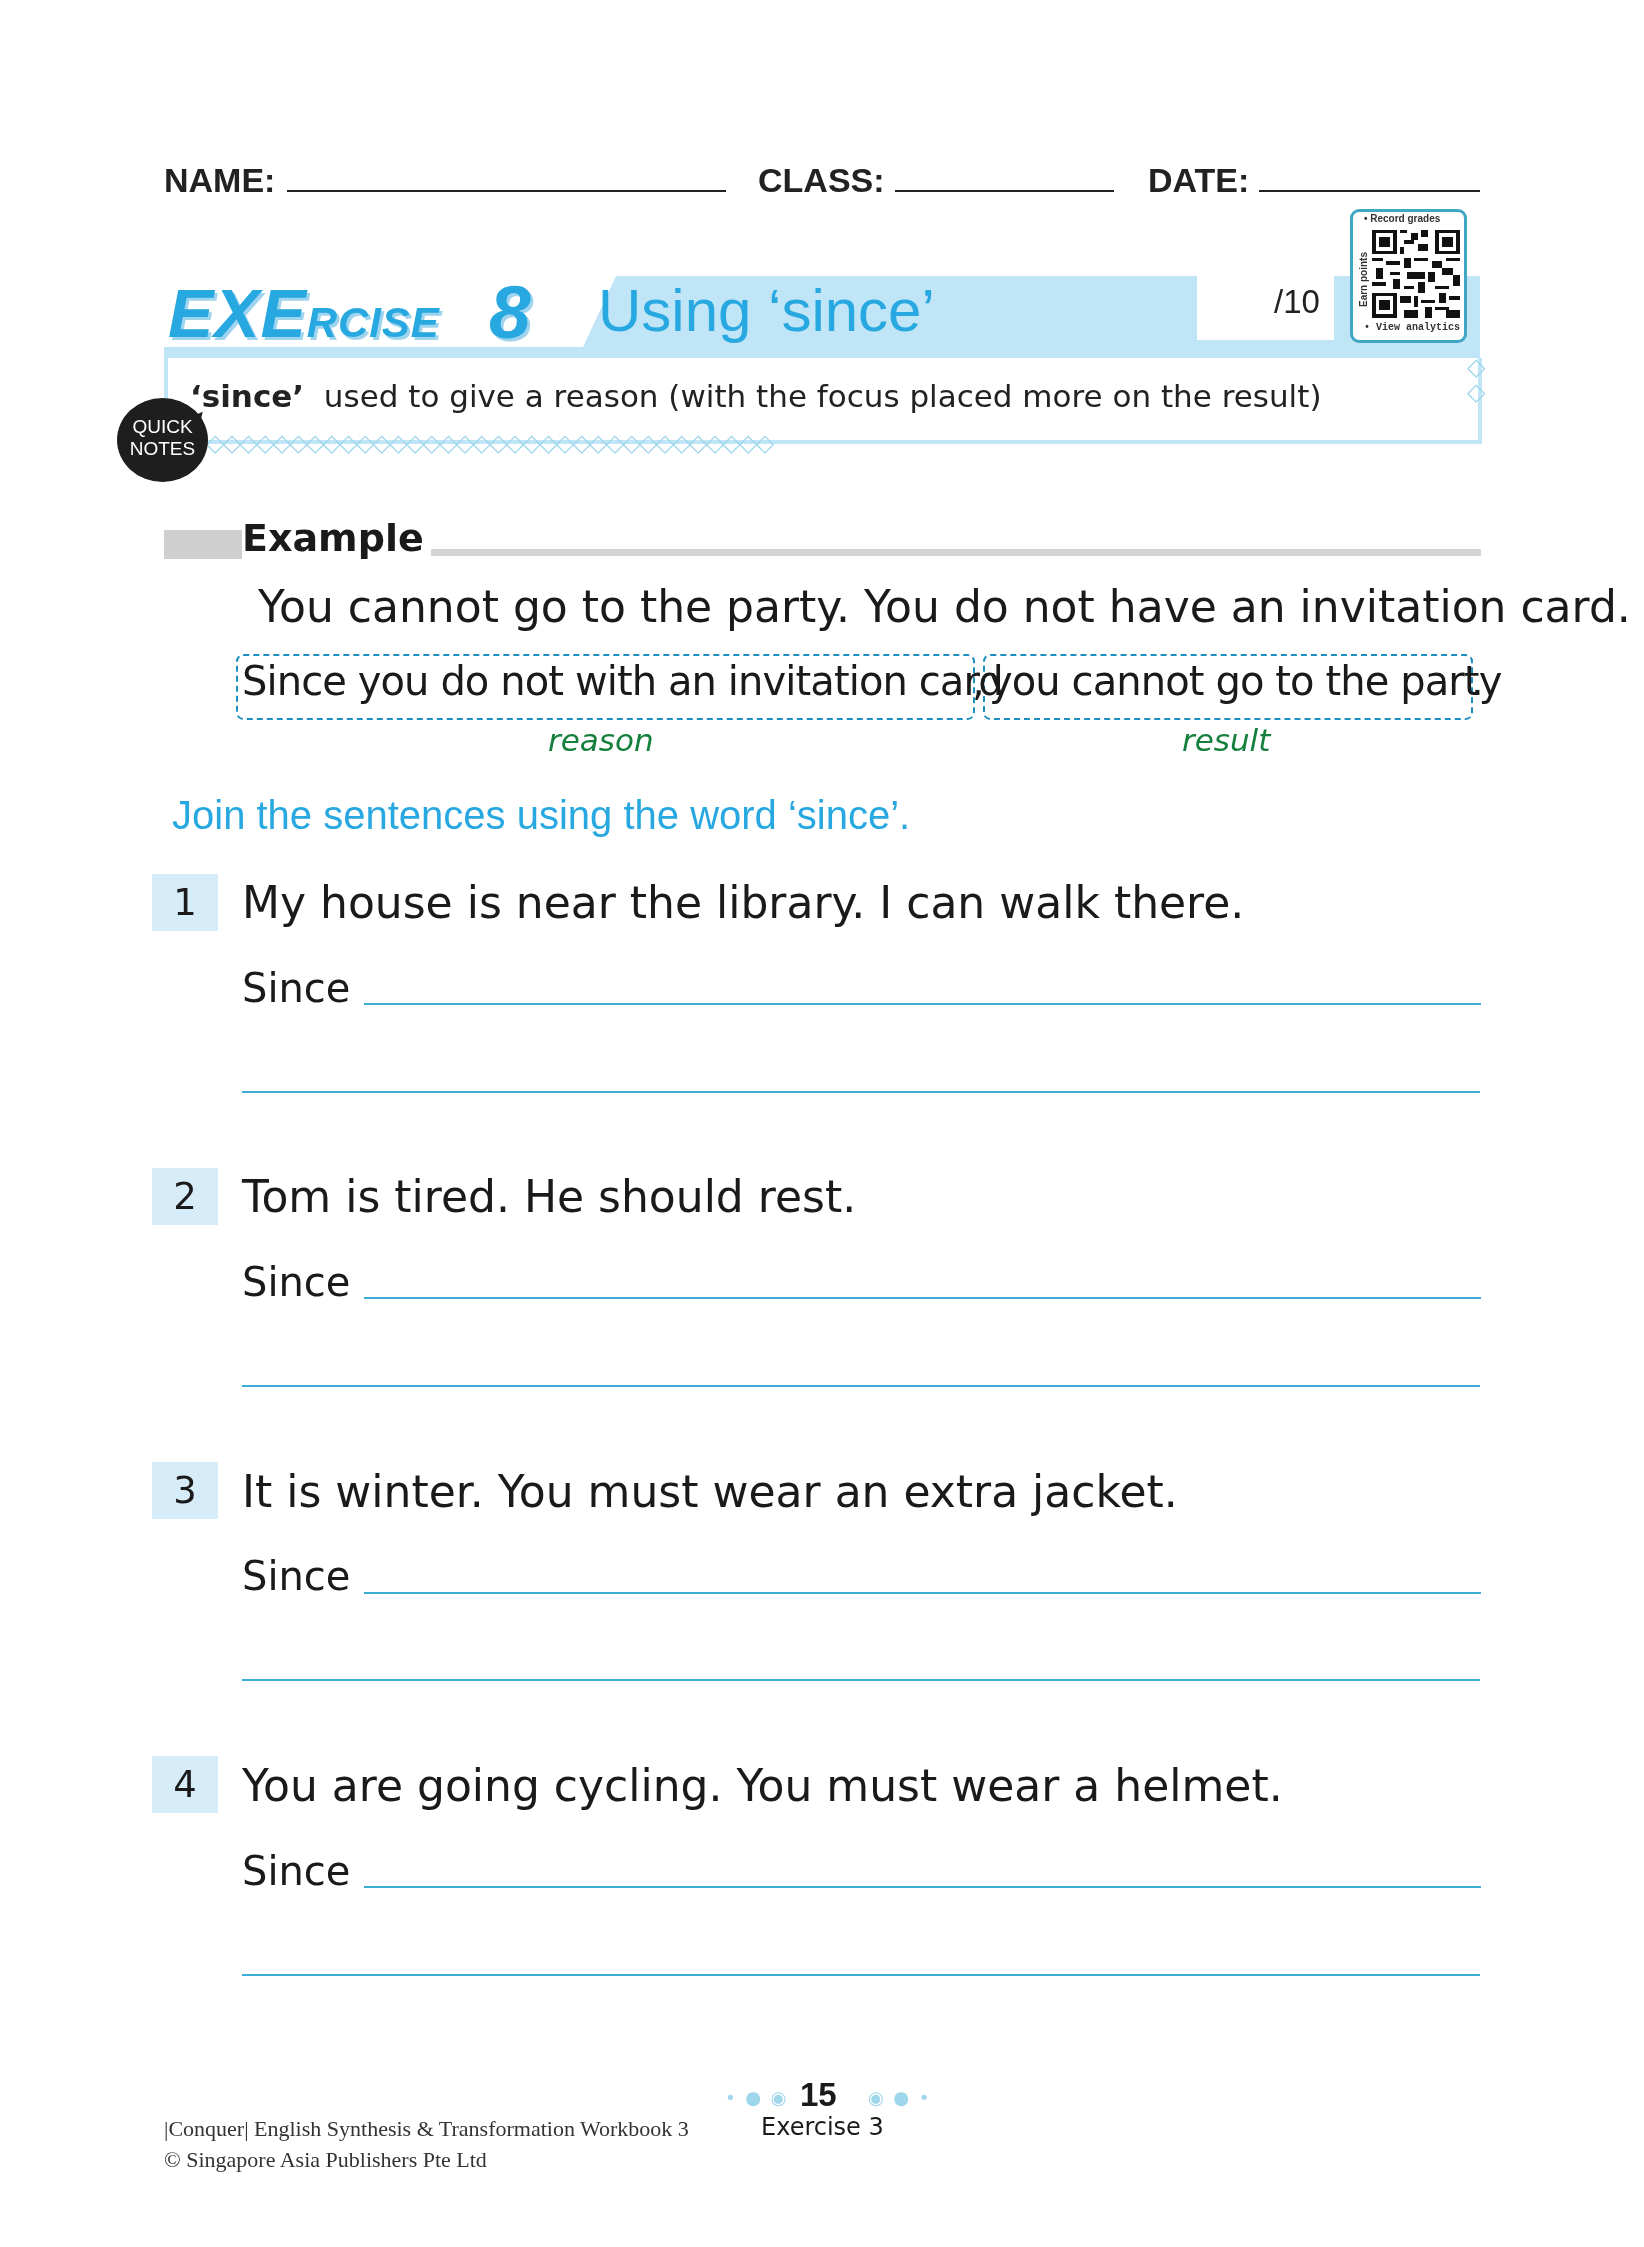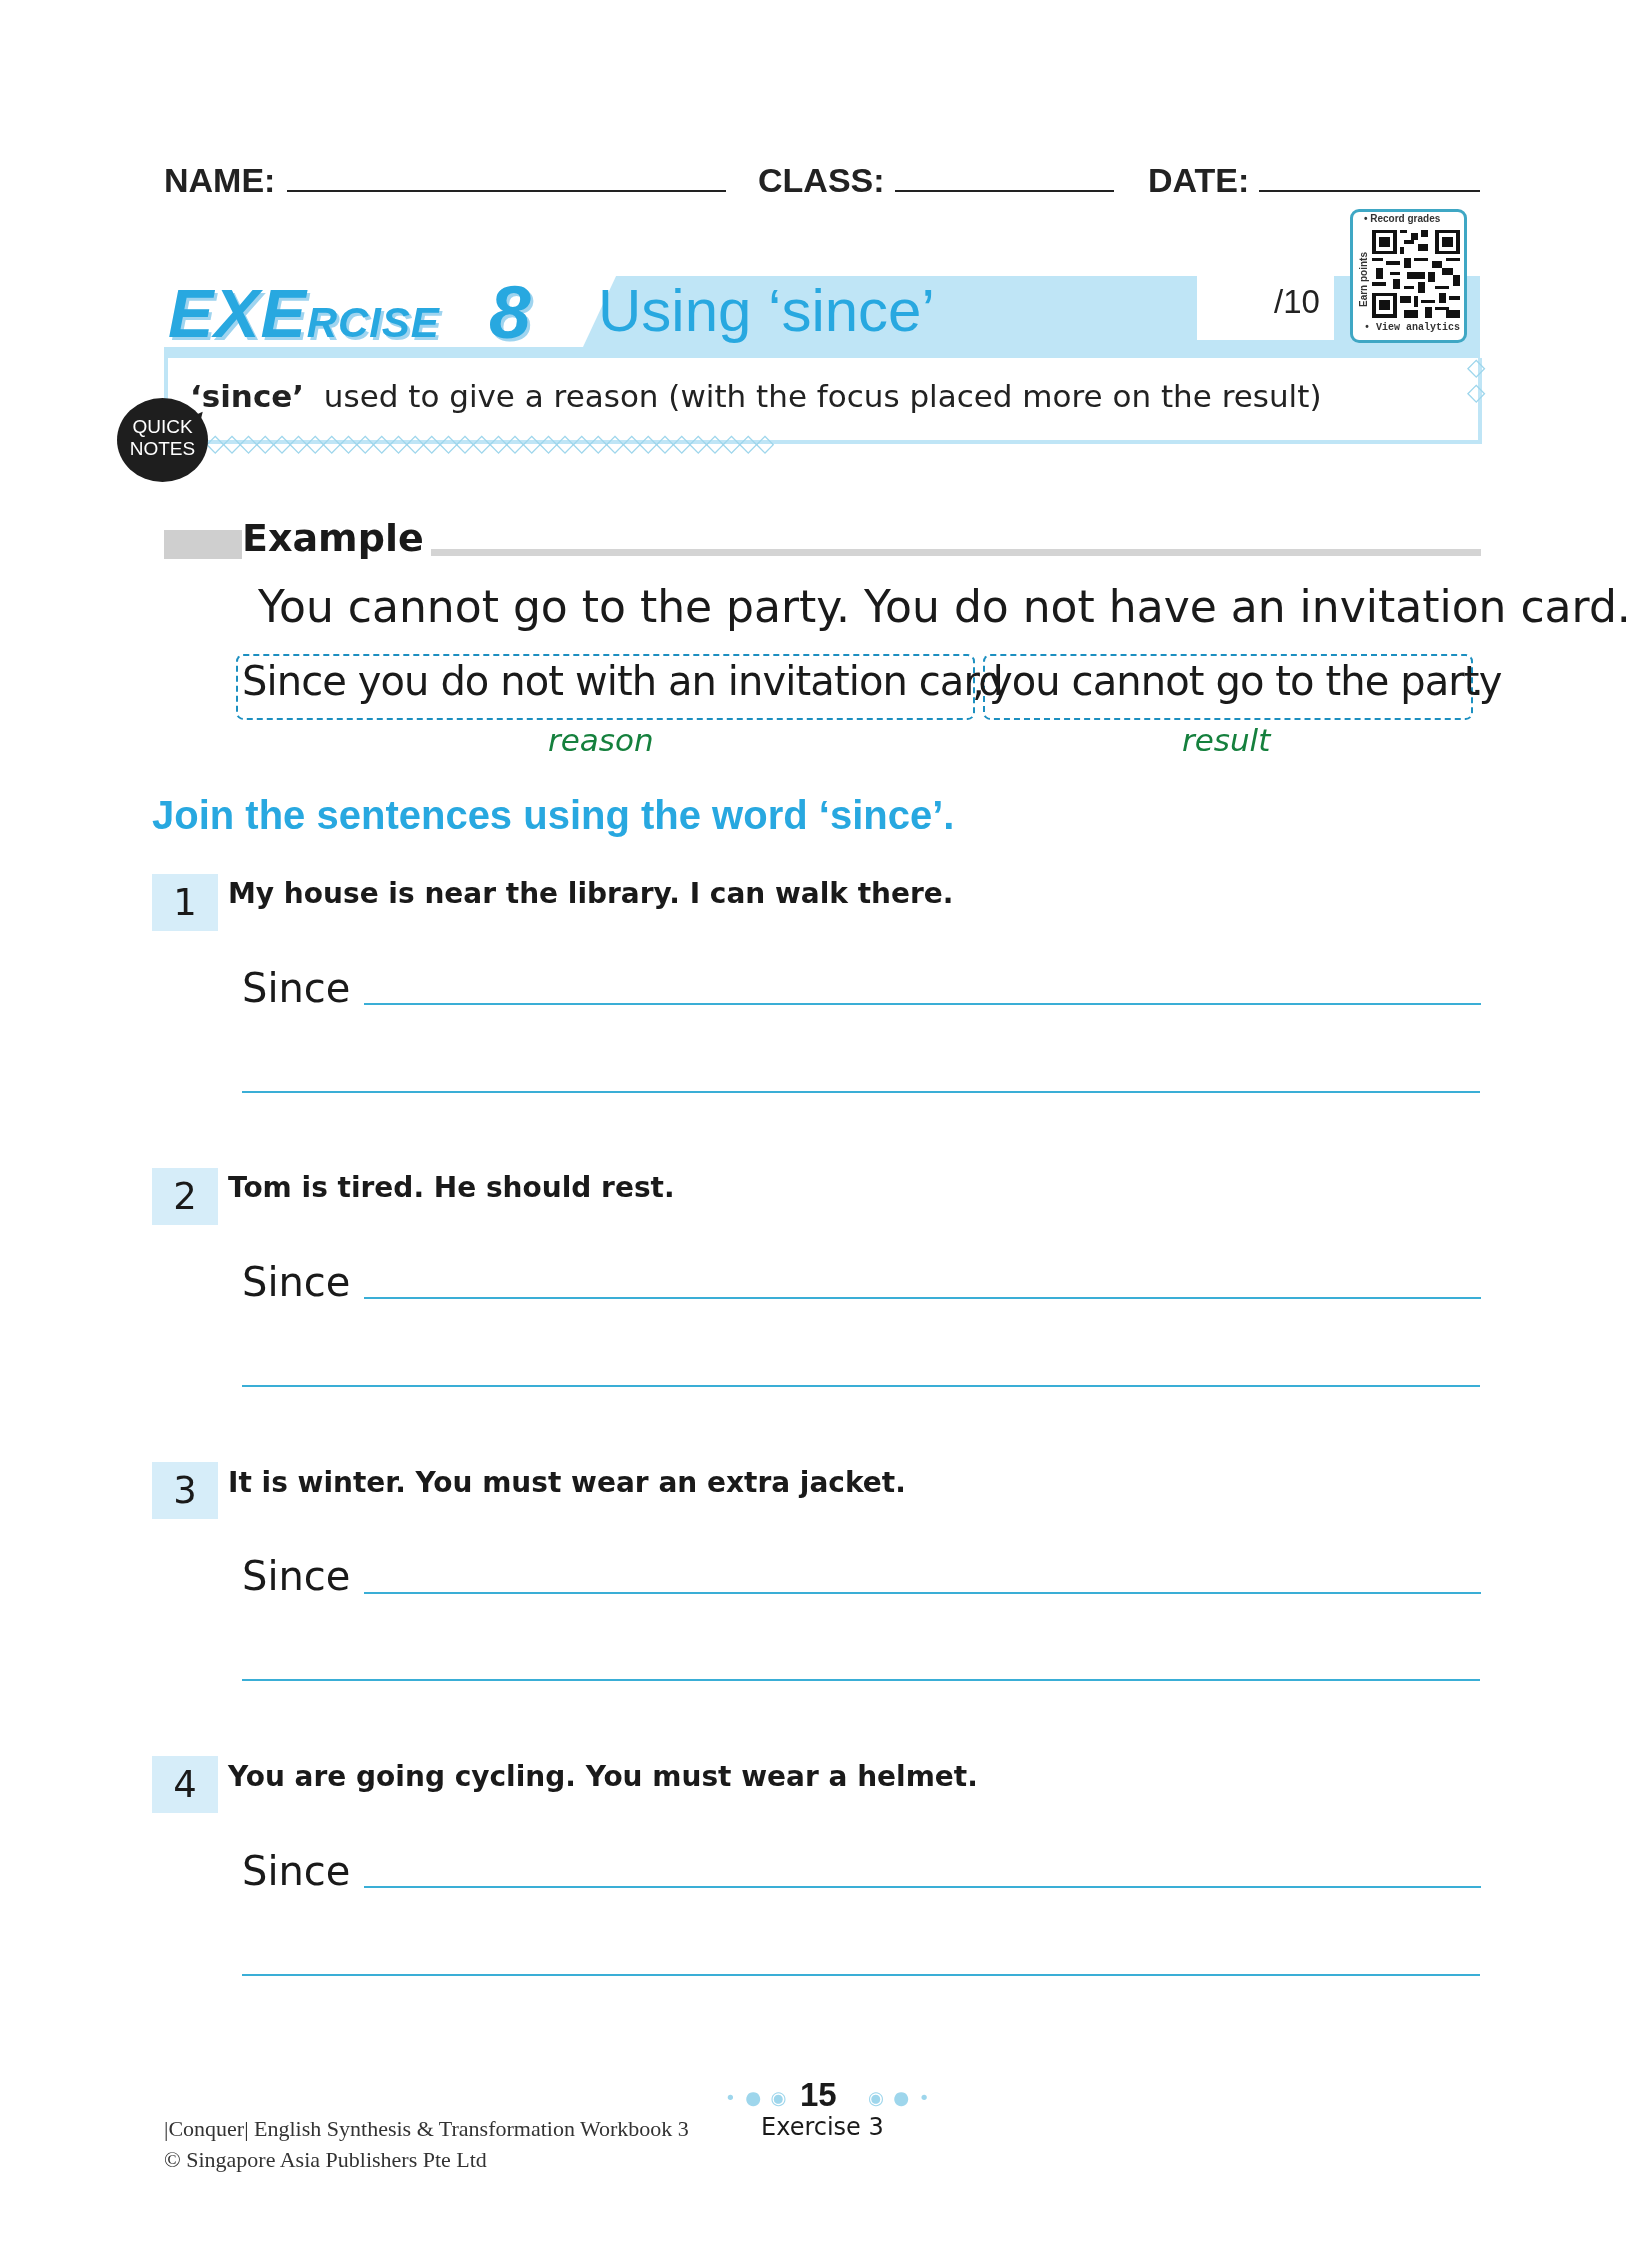--- a/index.html
+++ b/index.html
@@ -41,25 +41,25 @@
   
   .ex-bar { left:164px; top:530px; width:82px; height:29px; background:#cfcfcf; }
   .ex-line { left:247px; top:549px; width:1234px; height:7.3px; background:#d4d4d4; }
   .ex-label { left:242px; top:516px; font-family:"DejaVu Sans", sans-serif; font-weight:700; font-size:38px; color:#1a1a1a; background:#fff; padding-right:7.3px; }
   .hand { font-family:"DejaVu Sans", sans-serif; color:#1a1a1a; }
   .ex-sentence { left:242px; top:581px; font-size:44px;margin-left:16px; }
   .ex-box { border:2.7px dashed #1c8fc0; border-radius:7.3px; top:654px; height:62px; }
   .ex-answer { top:658px; font-size:40px; letter-spacing:-0.9px; }
   .tag { font-family:"DejaVu Sans", sans-serif; font-style:italic; font-size:31px; color:#15803d; top:722px; }
 
-  .instruction { left:152px; top:793px; font-family:"Liberation Sans", sans-serif; font-weight:700; font-size:40px; color:#28a8e0;text-align:center; }
+  .instruction { left:172px; top:793px; font-family:"Liberation Sans", sans-serif; font-weight:400; font-size:40px; color:#28a8e0;text-align:center; }
 
   
   .qnum { width:66px; height:57px; background:#d6edf9; text-align:center; font-family:"DejaVu Sans", sans-serif; font-size:37px; line-height:57px; color:#1a1a1a; left:152px; }
-  .qtext { left:228px; font-size:28px;font-weight:bold; }
+  .qtext { left:242px; font-size:44px; }
   .since { left:242px; font-size:40px; }
   .ans-line { border-bottom:2.7px solid #3aaed6; height:0; }
 
   
   .dots { font-family:"DejaVu Sans", sans-serif; color:#9ed6ec; font-size:18.3px; letter-spacing:1.8px; }
   .page-num { left:800px; top:2076px; font-family:"Liberation Sans", sans-serif; font-weight:700; font-size:33px; color:#1a1a1a; }
   .page-ex { left:761px; top:2113px; font-family:"DejaVu Sans", sans-serif; font-size:24px; color:#1a1a1a; }
   .foot1 { left:164px; top:2116px; font-family:"Liberation Serif", serif; font-size:22px; color:#333; }
   .foot2 { left:164px; top:2147px; font-family:"Liberation Serif", serif; font-size:22px; color:#333; }
 </style>

